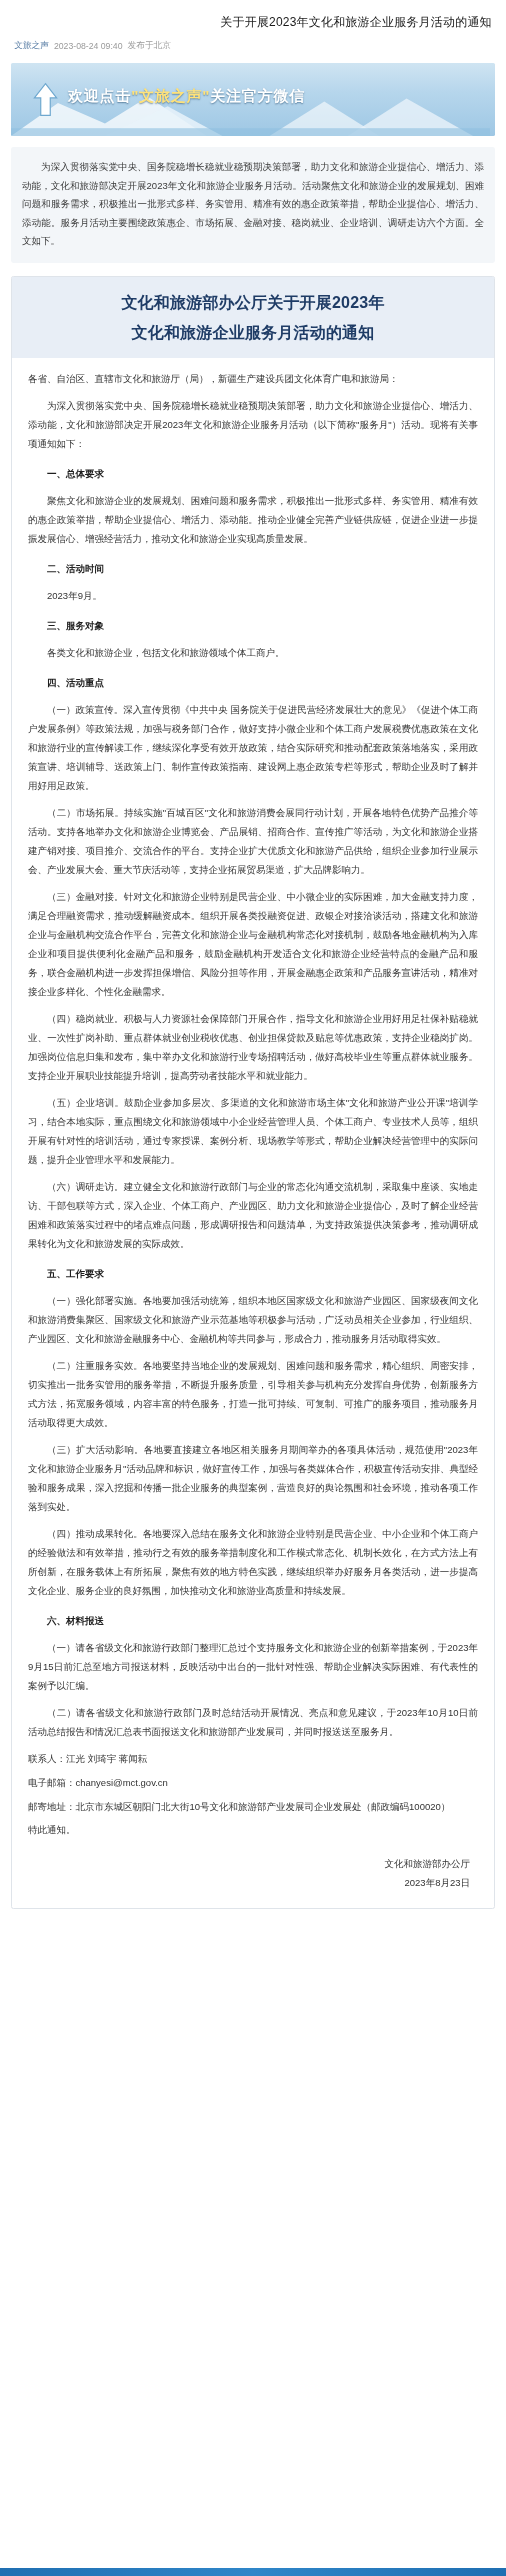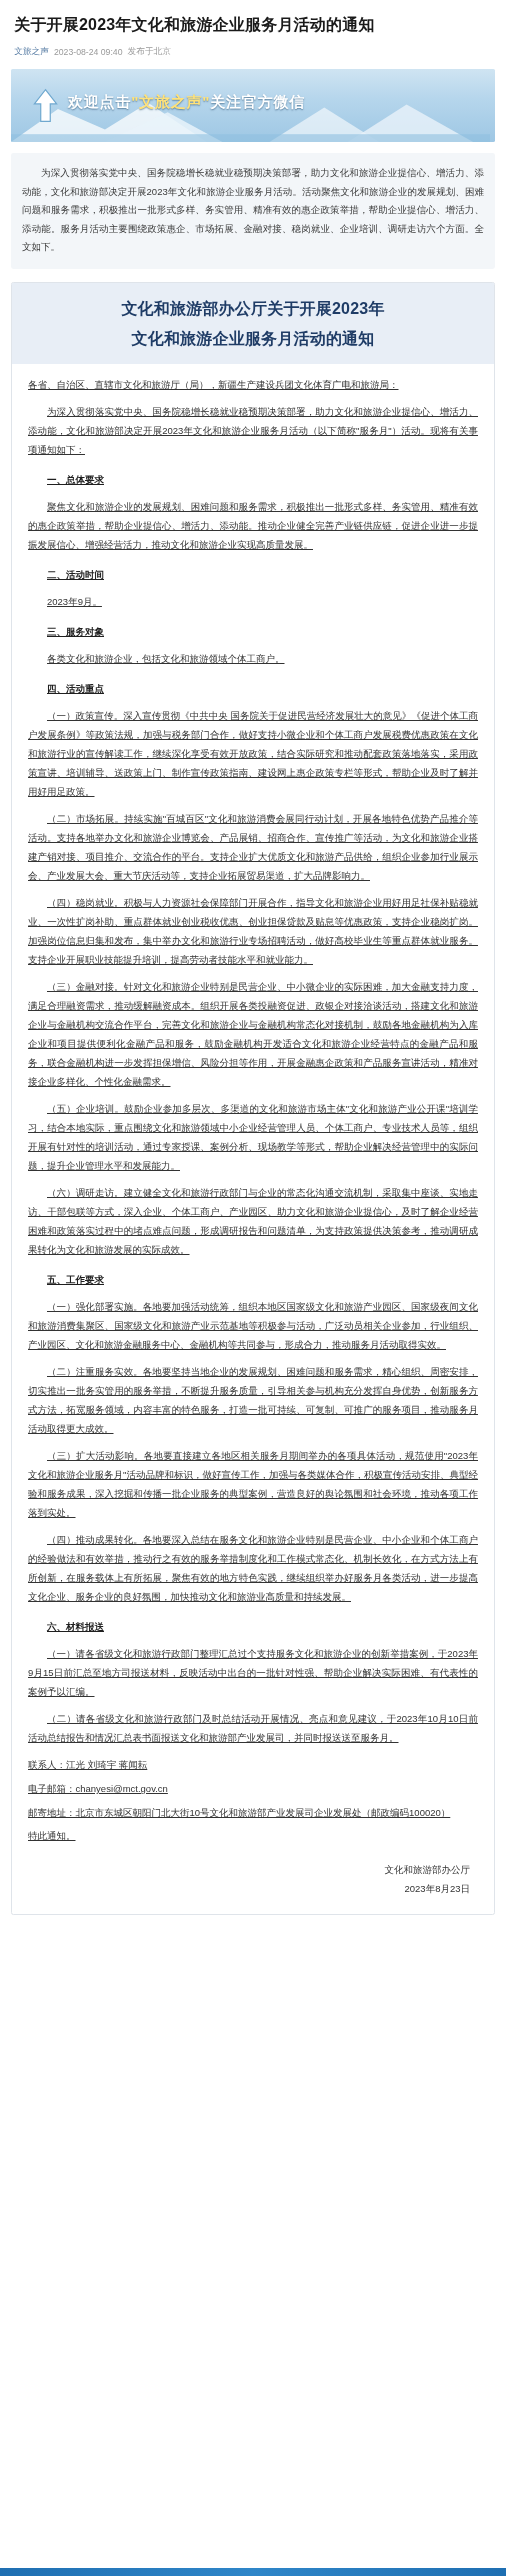--- a/index.html
+++ b/index.html
@@ -14,25 +14,26 @@
     min-height: 2576px;
     position: relative;
     color: #222;
   }
 
   
   .article-head {
     padding: 12.7px 14.2px 6.3px 14.2px;
   }
   .article-title {
-    font-size: 16px;
-    font-weight: bold;
+    font-size: 12px;
+    font-weight: normal;
     color: #1a1a1a;
     line-height: 1.5;
     letter-spacing: 0.2px;
+    text-align: right;
   }
   .meta-row {
     margin-top: 9.5px;
     font-size: 8.7px;
     color: #9a9a9a;
     display: flex;
     align-items: center;
     gap: 5px;
   }
   .meta-source {
@@ -110,21 +111,20 @@
   .doc-body {
     padding: 11px 16px 16px 16px;
     font-size: 9.5px;
     line-height: 2.0;
     color: #333;
     text-align: justify;
   }
   .doc-body p {
     margin: 0 0 8px 0;
     text-indent: 2em;
-    text-decoration: underline;
   }
   .doc-body p.no-indent {
     text-indent: 0;
   }
   .doc-body p.section {
     text-indent: 2em;
     font-weight: bold;
     color: #1f1f1f;
     margin-top: 11px;
   }
@@ -193,22 +193,22 @@
     <p>为深入贯彻落实党中央、国务院稳增长稳就业稳预期决策部署，助力文化和旅游企业提信心、增活力、添动能，文化和旅游部决定开展2023年文化和旅游企业服务月活动（以下简称"服务月"）活动。现将有关事项通知如下：</p>
     <p class="section">一、总体要求</p>
     <p>聚焦文化和旅游企业的发展规划、困难问题和服务需求，积极推出一批形式多样、务实管用、精准有效的惠企政策举措，帮助企业提信心、增活力、添动能。推动企业健全完善产业链供应链，促进企业进一步提振发展信心、增强经营活力，推动文化和旅游企业实现高质量发展。</p>
     <p class="section">二、活动时间</p>
     <p>2023年9月。</p>
     <p class="section">三、服务对象</p>
     <p>各类文化和旅游企业，包括文化和旅游领域个体工商户。</p>
     <p class="section">四、活动重点</p>
     <p>（一）政策宣传。深入宣传贯彻《中共中央 国务院关于促进民营经济发展壮大的意见》《促进个体工商户发展条例》等政策法规，加强与税务部门合作，做好支持小微企业和个体工商户发展税费优惠政策在文化和旅游行业的宣传解读工作，继续深化享受有效开放政策，结合实际研究和推动配套政策落地落实，采用政策宣讲、培训辅导、送政策上门、制作宣传政策指南、建设网上惠企政策专栏等形式，帮助企业及时了解并用好用足政策。</p>
     <p>（二）市场拓展。持续实施"百城百区"文化和旅游消费会展同行动计划，开展各地特色优势产品推介等活动。支持各地举办文化和旅游企业博览会、产品展销、招商合作、宣传推广等活动，为文化和旅游企业搭建产销对接、项目推介、交流合作的平台。支持企业扩大优质文化和旅游产品供给，组织企业参加行业展示会、产业发展大会、重大节庆活动等，支持企业拓展贸易渠道，扩大品牌影响力。</p>
+    <p>（三）金融对接。针对文化和旅游企业特别是民营企业、中小微企业的实际困难，加大金融支持力度，满足合理融资需求，推动缓解融资成本。组织开展各类投融资促进、政银企对接洽谈活动，搭建文化和旅游企业与金融机构交流合作平台，完善文化和旅游企业与金融机构常态化对接机制，鼓励各地金融机构为入库企业和项目提供便利化金融产品和服务，鼓励金融机构开发适合文化和旅游企业经营特点的金融产品和服务，联合金融机构进一步发挥担保增信、风险分担等作用，开展金融惠企政策和产品服务宣讲活动，精准对接企业多样化、个性化金融需求。</p>
     <p>（四）稳岗就业。积极与人力资源社会保障部门开展合作，指导文化和旅游企业用好用足社保补贴稳就业、一次性扩岗补助、重点群体就业创业税收优惠、创业担保贷款及贴息等优惠政策，支持企业稳岗扩岗。加强岗位信息归集和发布，集中举办文化和旅游行业专场招聘活动，做好高校毕业生等重点群体就业服务。支持企业开展职业技能提升培训，提高劳动者技能水平和就业能力。</p>
-    <p>（三）金融对接。针对文化和旅游企业特别是民营企业、中小微企业的实际困难，加大金融支持力度，满足合理融资需求，推动缓解融资成本。组织开展各类投融资促进、政银企对接洽谈活动，搭建文化和旅游企业与金融机构交流合作平台，完善文化和旅游企业与金融机构常态化对接机制，鼓励各地金融机构为入库企业和项目提供便利化金融产品和服务，鼓励金融机构开发适合文化和旅游企业经营特点的金融产品和服务，联合金融机构进一步发挥担保增信、风险分担等作用，开展金融惠企政策和产品服务宣讲活动，精准对接企业多样化、个性化金融需求。</p>
     <p>（五）企业培训。鼓励企业参加多层次、多渠道的文化和旅游市场主体"文化和旅游产业公开课"培训学习，结合本地实际，重点围绕文化和旅游领域中小企业经营管理人员、个体工商户、专业技术人员等，组织开展有针对性的培训活动，通过专家授课、案例分析、现场教学等形式，帮助企业解决经营管理中的实际问题，提升企业管理水平和发展能力。</p>
     <p>（六）调研走访。建立健全文化和旅游行政部门与企业的常态化沟通交流机制，采取集中座谈、实地走访、干部包联等方式，深入企业、个体工商户、产业园区、助力文化和旅游企业提信心，及时了解企业经营困难和政策落实过程中的堵点难点问题，形成调研报告和问题清单，为支持政策提供决策参考，推动调研成果转化为文化和旅游发展的实际成效。</p>
     <p class="section">五、工作要求</p>
     <p>（一）强化部署实施。各地要加强活动统筹，组织本地区国家级文化和旅游产业园区、国家级夜间文化和旅游消费集聚区、国家级文化和旅游产业示范基地等积极参与活动，广泛动员相关企业参加，行业组织、产业园区、文化和旅游金融服务中心、金融机构等共同参与，形成合力，推动服务月活动取得实效。</p>
     <p>（二）注重服务实效。各地要坚持当地企业的发展规划、困难问题和服务需求，精心组织、周密安排，切实推出一批务实管用的服务举措，不断提升服务质量，引导相关参与机构充分发挥自身优势，创新服务方式方法，拓宽服务领域，内容丰富的特色服务，打造一批可持续、可复制、可推广的服务项目，推动服务月活动取得更大成效。</p>
     <p>（三）扩大活动影响。各地要直接建立各地区相关服务月期间举办的各项具体活动，规范使用"2023年文化和旅游企业服务月"活动品牌和标识，做好宣传工作，加强与各类媒体合作，积极宣传活动安排、典型经验和服务成果，深入挖掘和传播一批企业服务的典型案例，营造良好的舆论氛围和社会环境，推动各项工作落到实处。</p>
     <p>（四）推动成果转化。各地要深入总结在服务文化和旅游企业特别是民营企业、中小企业和个体工商户的经验做法和有效举措，推动行之有效的服务举措制度化和工作模式常态化、机制长效化，在方式方法上有所创新，在服务载体上有所拓展，聚焦有效的地方特色实践，继续组织举办好服务月各类活动，进一步提高文化企业、服务企业的良好氛围，加快推动文化和旅游业高质量和持续发展。</p>
     <p class="section">六、材料报送</p>
     <p>（一）请各省级文化和旅游行政部门整理汇总过个支持服务文化和旅游企业的创新举措案例，于2023年9月15日前汇总至地方司报送材料，反映活动中出台的一批针对性强、帮助企业解决实际困难、有代表性的案例予以汇编。</p>
     <p>（二）请各省级文化和旅游行政部门及时总结活动开展情况、亮点和意见建议，于2023年10月10日前活动总结报告和情况汇总表书面报送文化和旅游部产业发展司，并同时报送送至服务月。</p>

